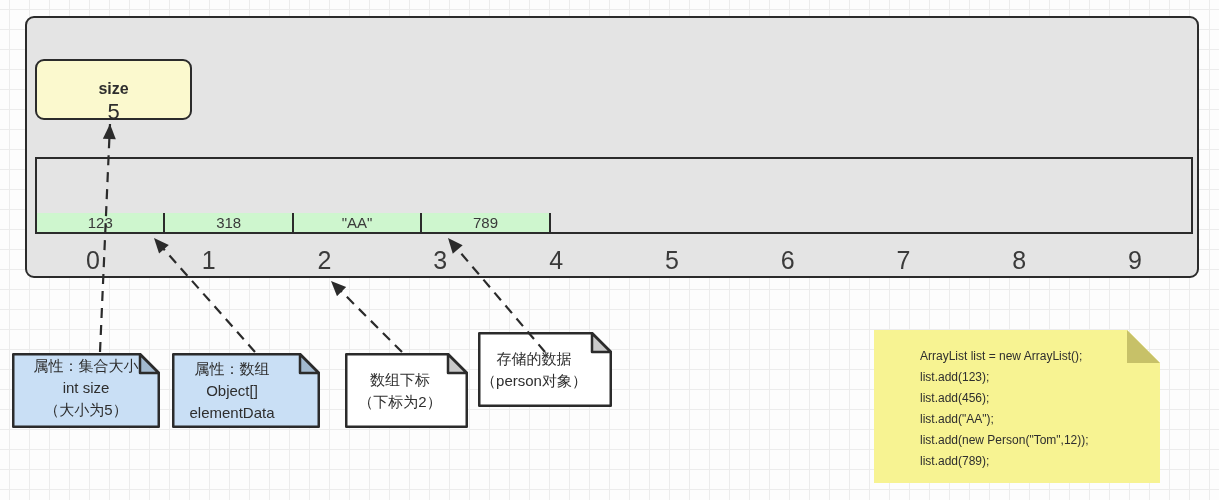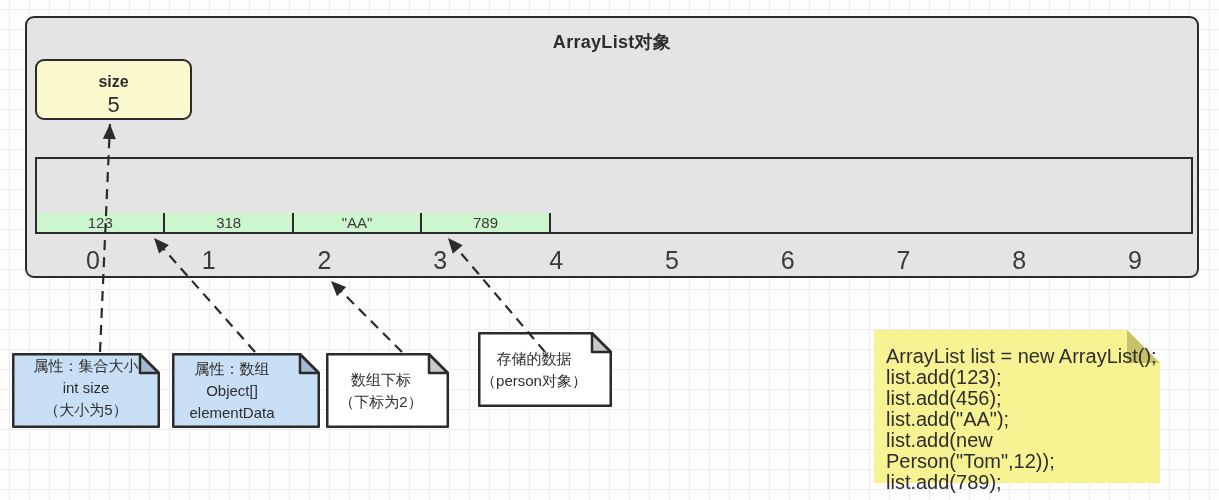--- a/index.html
+++ b/index.html
@@ -32,21 +32,21 @@
     letter-spacing:.3px;
   }
   
   .size-box{
     position:absolute;left:8px;top:41px;width:157px;height:61px;
     background:var(--size-box-fill,#FBF9CE);
     border:2.5px solid var(--border,#2B2B2B);
     border-radius:9px;
     box-sizing:border-box;
     display:flex;flex-direction:column;align-items:center;
-    padding-top:12px;
+    padding-top:19px;
   }
   .size-label{font-size:16px;font-weight:700;line-height:18px;}
   .size-value{font-size:22px;line-height:27px;}
   
   .cells{
     position:absolute;left:8px;top:139px;width:1158px;height:77px;
     display:flex;
     border:2.5px solid var(--border,#2B2B2B);
     box-sizing:border-box;
     align-items:flex-end;
@@ -77,43 +77,43 @@
   .note{position:absolute;box-sizing:border-box;}
   .note-bg{position:absolute;left:0;top:0;overflow:visible;}
   .note-lines{
     position:relative;z-index:1;height:100%;
     display:flex;flex-direction:column;justify-content:center;align-items:center;
     font-size:15px;line-height:22px;text-align:center;
   }
   .code-lines{
     position:relative;z-index:1;
     padding:16px 0 0 12px;
-    font-size:20px;line-height:21px;
+    font-size:12px;line-height:21px;
     text-align:left;
+    margin-left:34px;
   }
   
   .arrows{
     position:absolute;left:0;top:0;width:1219px;height:500px;
     pointer-events:none;
   }
   .arrows line{
     stroke:var(--border,#2B2B2B);
     stroke-width:2.2;
     stroke-dasharray:10 7;
     fill:none;
   }
   .arrowhead-path{fill:var(--border,#2B2B2B);}
 </style>
 </head>
 <body>
 
 <div class="page">
 
   <div class="panel">
-    <div class="panel-title">ArrayList对象</div>
 
     <div class="size-box">
       <div class="size-label">size</div>
       <div class="size-value">5</div>
     </div>
 
     <div class="cells">
       <div class="cell">123</div>
       <div class="cell">318</div>
       <div class="cell">"AA"</div>
@@ -156,21 +156,21 @@
         <path d="M1.25,1.25 H128 L146.75,20 V73.75 H1.25 Z" fill="#C9DFF5" stroke="#2B2B2B" stroke-width="2.5" stroke-linejoin="round"></path>
         <path d="M128,1.25 V20 H146.75 Z" fill="#A2B9CF" stroke="#2B2B2B" stroke-width="2.5" stroke-linejoin="round"></path>
       </svg>
     <div class="note-lines">
       <div>属性：数组</div>
       <div>Object[]</div>
       <div>elementData</div>
     </div>
   </div>
 
-  <div class="note" style="left:326px;top:353px;width:110px;height:75px">
+  <div class="note" style="left:345px;top:353px;width:110px;height:75px">
       <svg class="note-bg" width="123" height="75" viewBox="0 0 123 75">
         <path d="M1.25,1.25 H103 L121.75,20 V73.75 H1.25 Z" fill="#FFFFFF" stroke="#2B2B2B" stroke-width="2.5" stroke-linejoin="round"></path>
         <path d="M103,1.25 V20 H121.75 Z" fill="#C9C9C9" stroke="#2B2B2B" stroke-width="2.5" stroke-linejoin="round"></path>
       </svg>
     <div class="note-lines">
       <div>数组下标</div>
       <div>（下标为2）</div>
     </div>
   </div>
 

